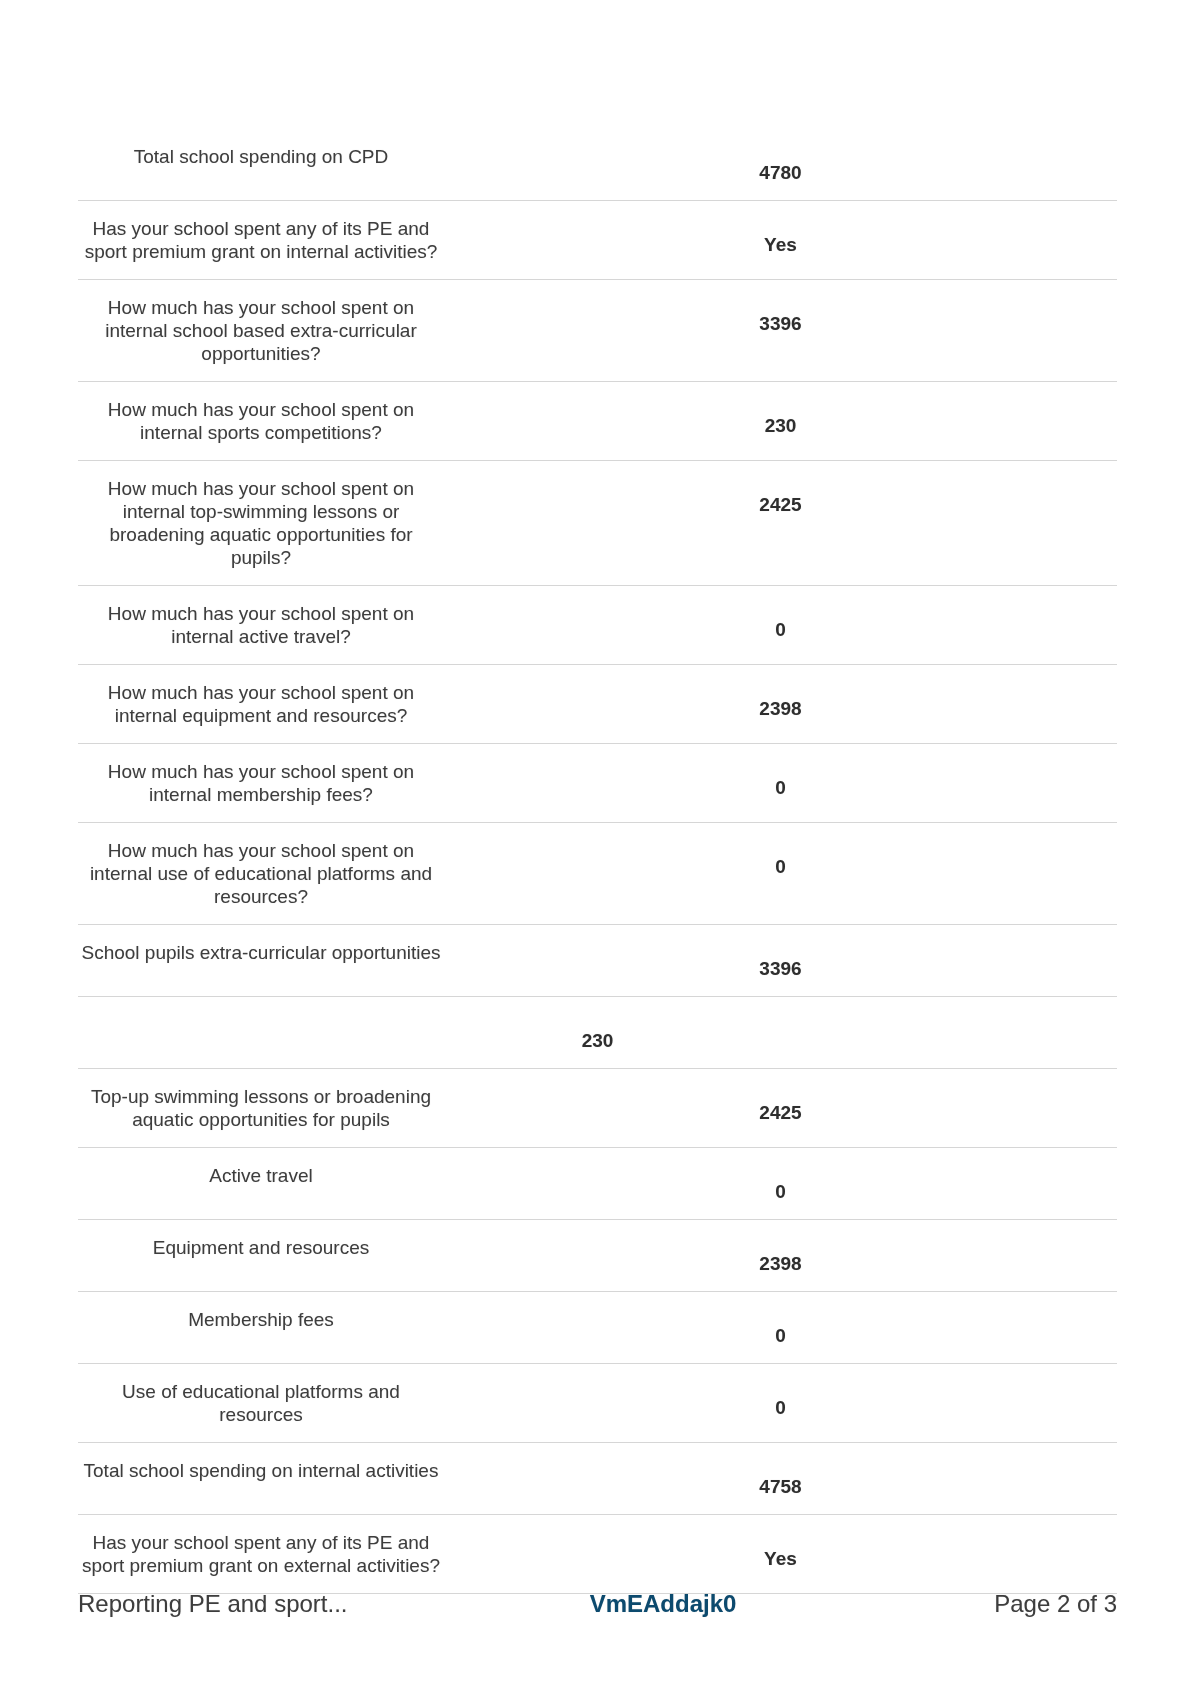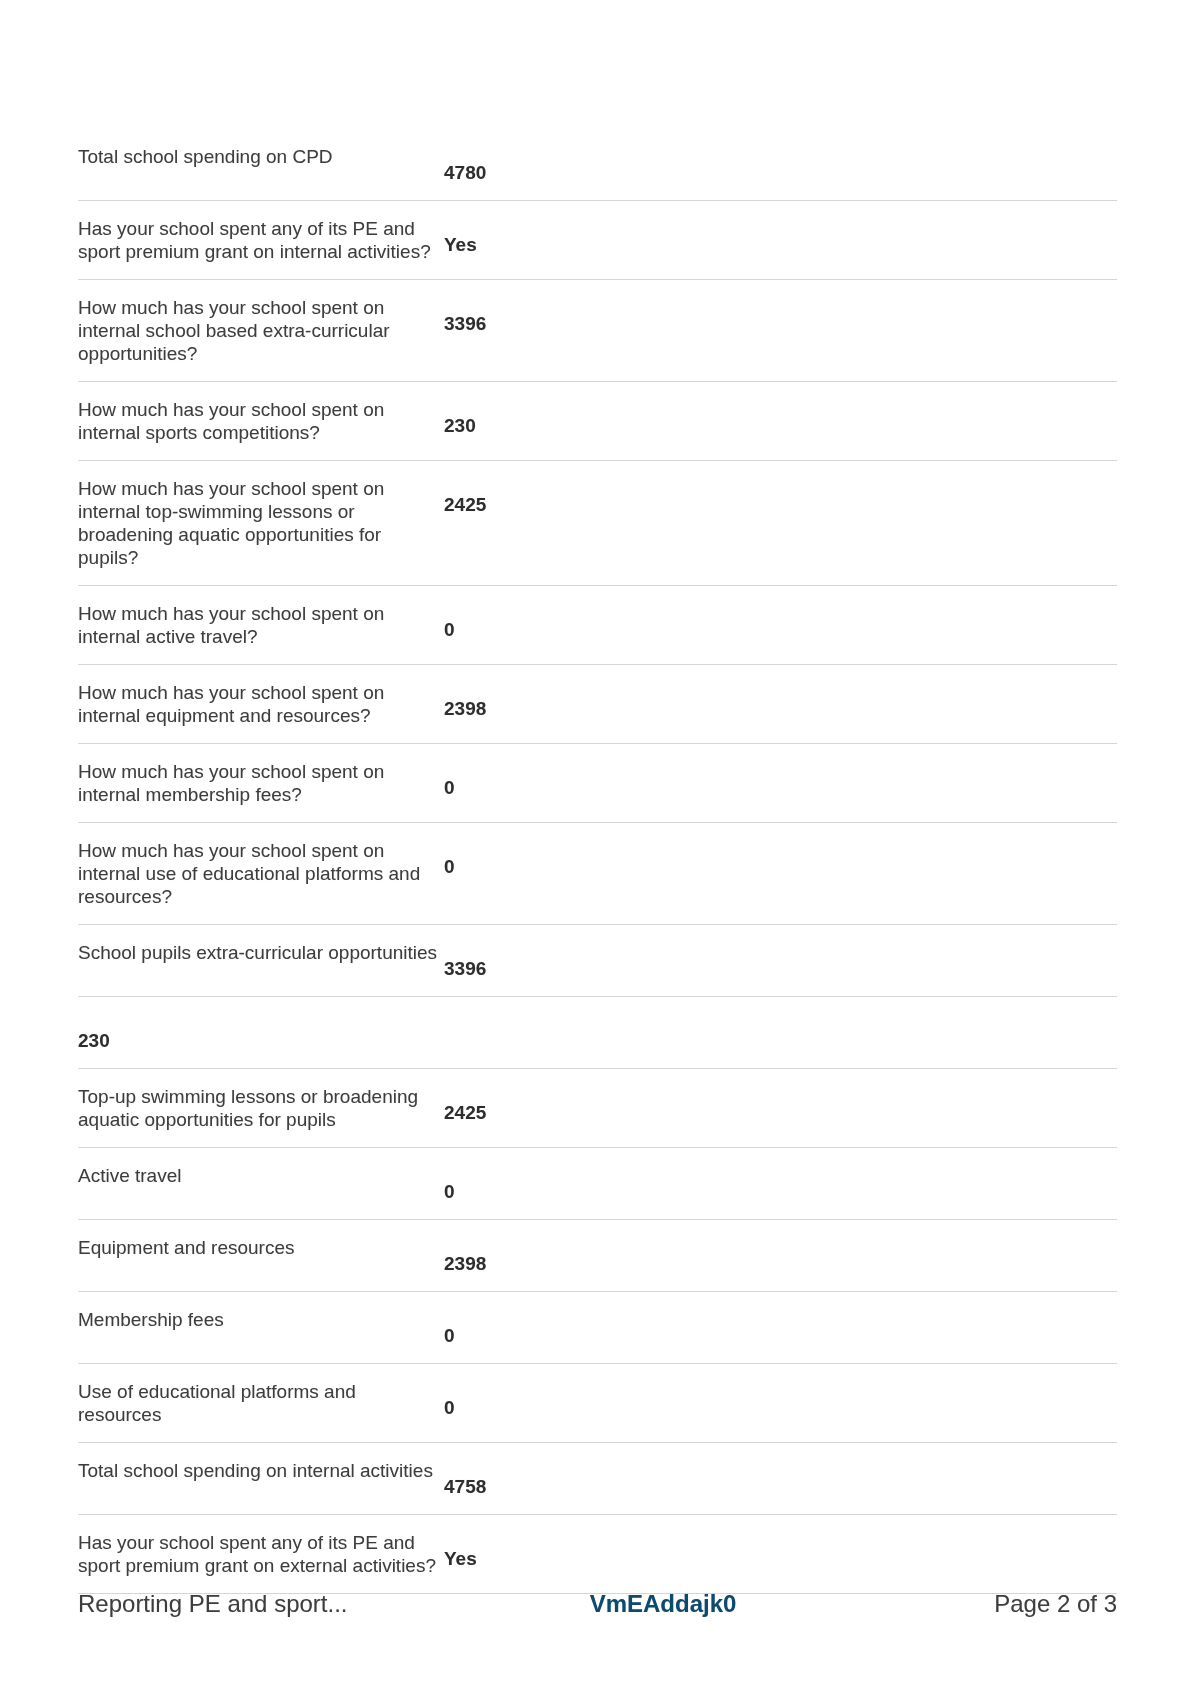--- a/index.html
+++ b/index.html
@@ -11,20 +11,21 @@
     height: 1698px;
     background: #ffffff;
     font-family: "Liberation Sans", "DejaVu Sans", sans-serif;
     position: relative;
     overflow: hidden;
   }
   .page {
     position: absolute;
     inset: 0;
     background: #ffffff;
+    text-align: center;
   }
   .qa-table {
     position: absolute;
     left: 78px;
     top: 129px;
     width: 1039px;
   }
   .qa-row {
     display: flex;
     align-items: flex-start;

